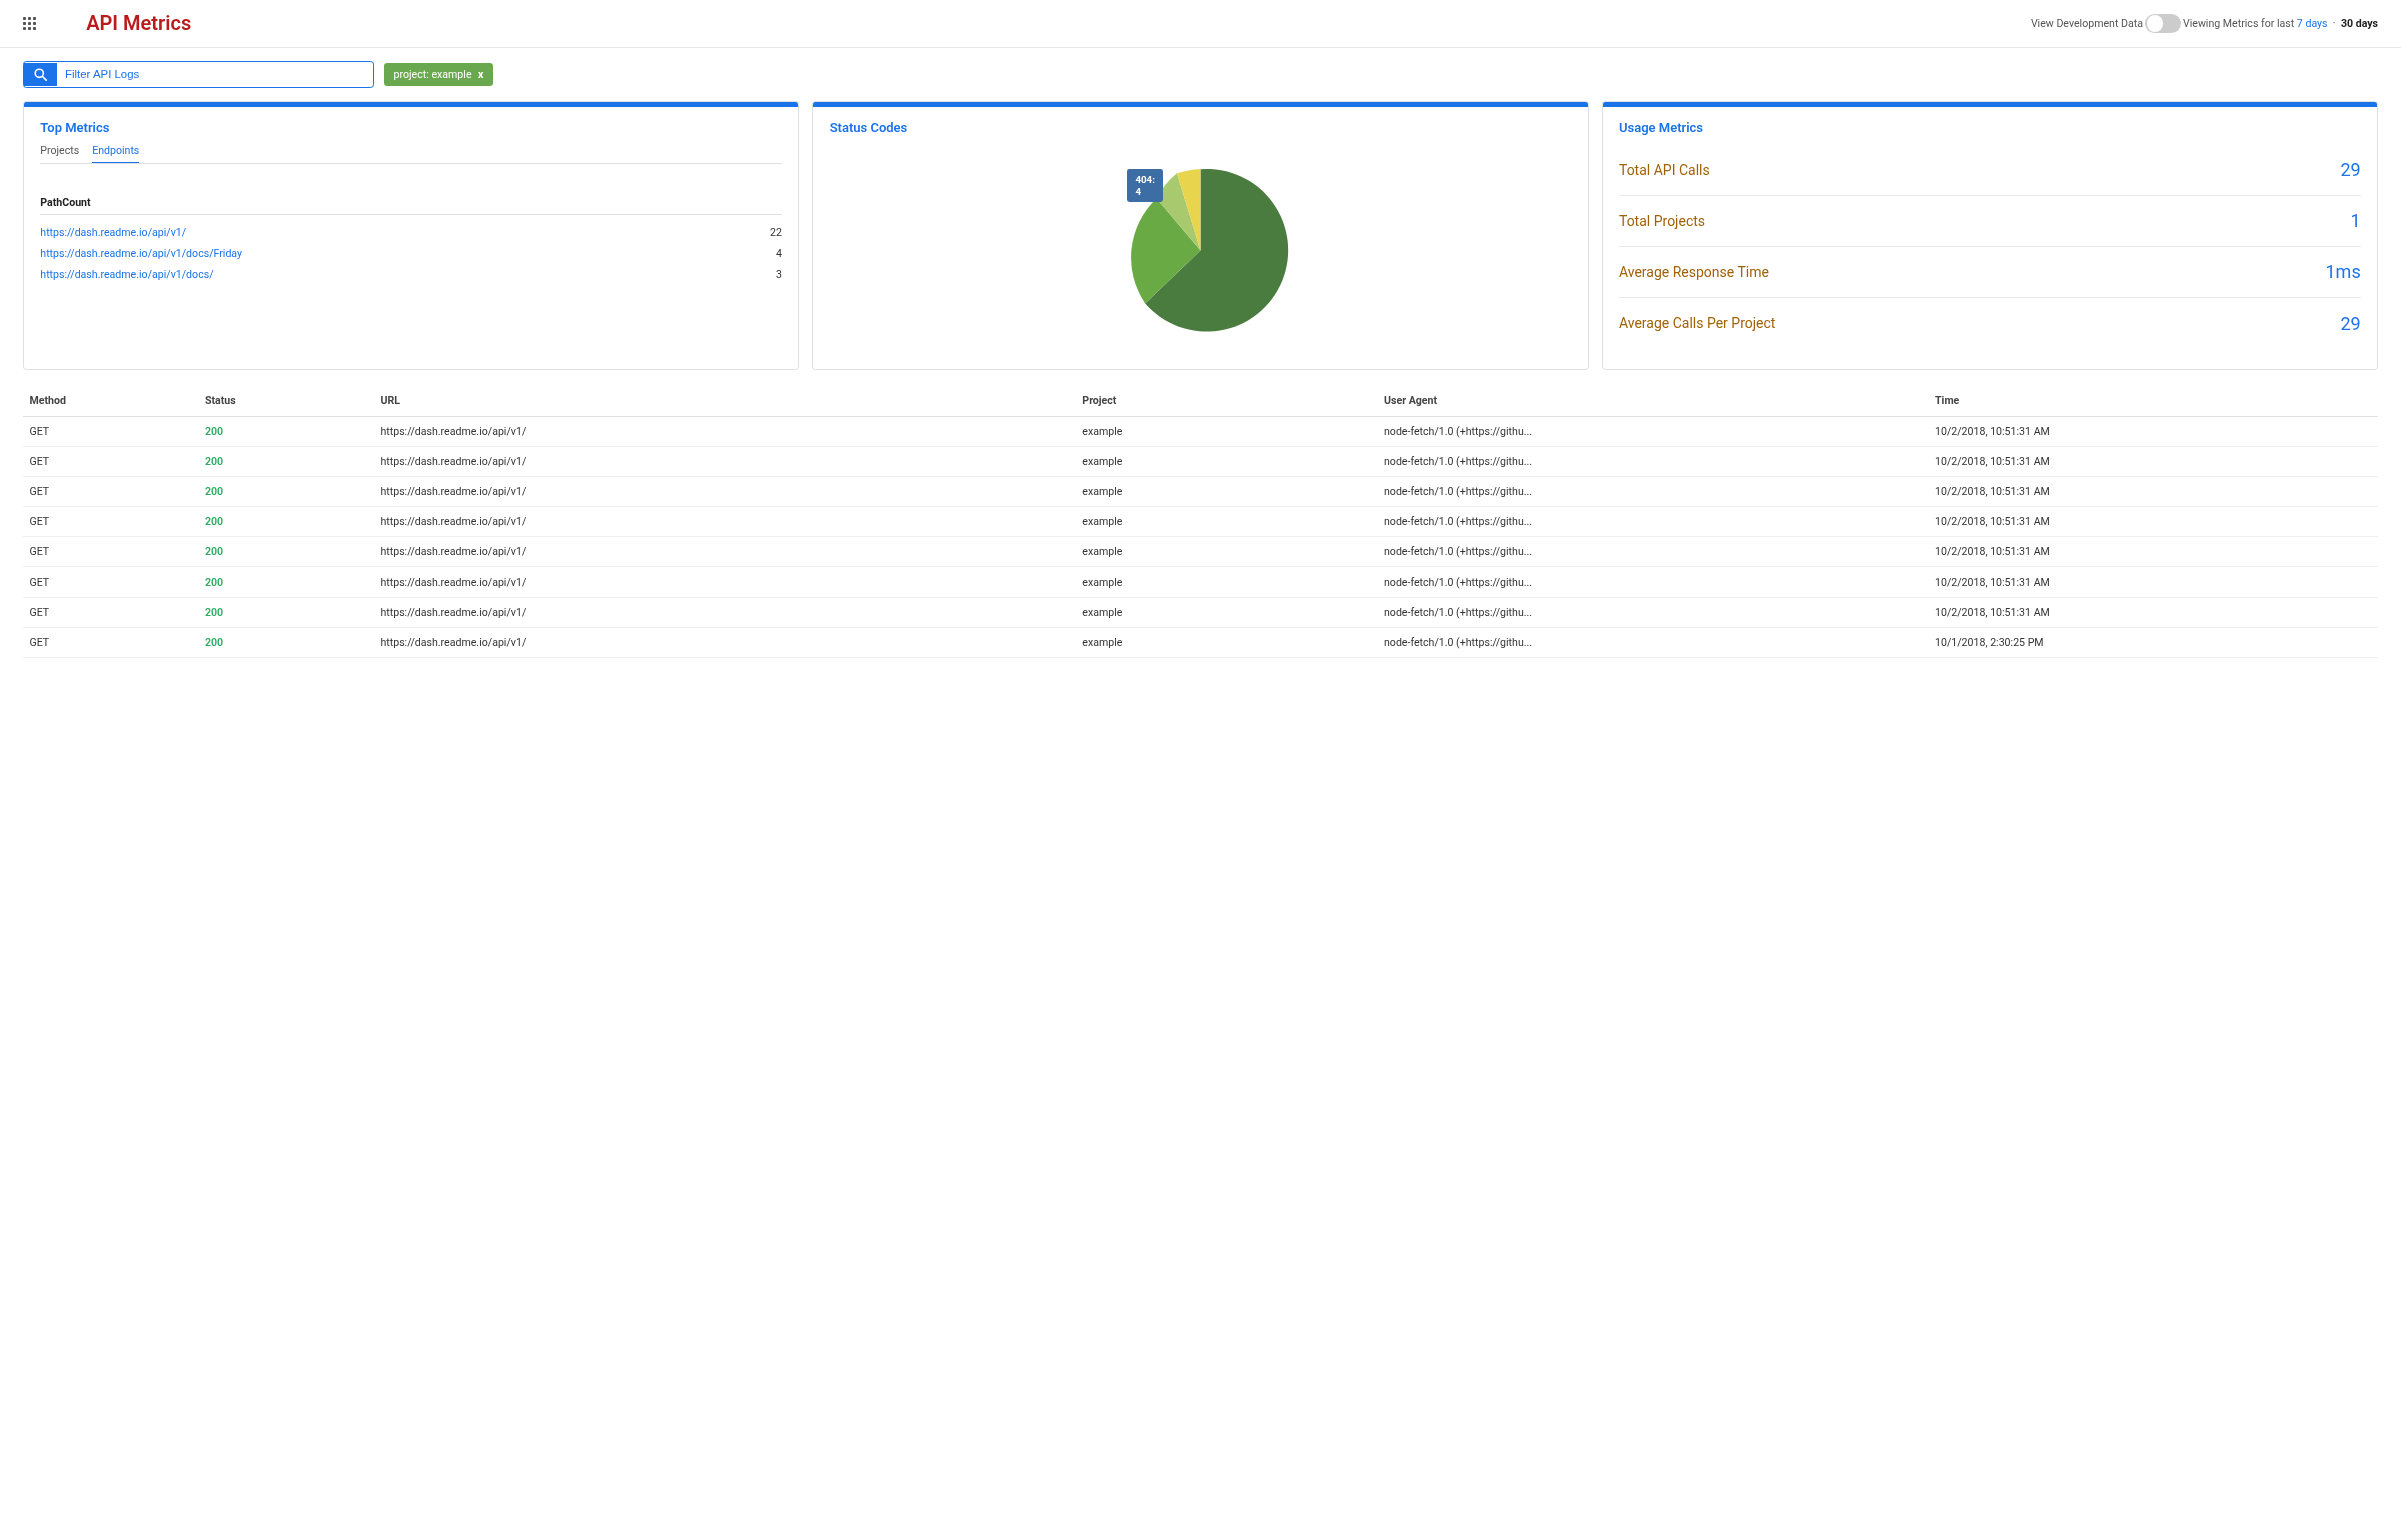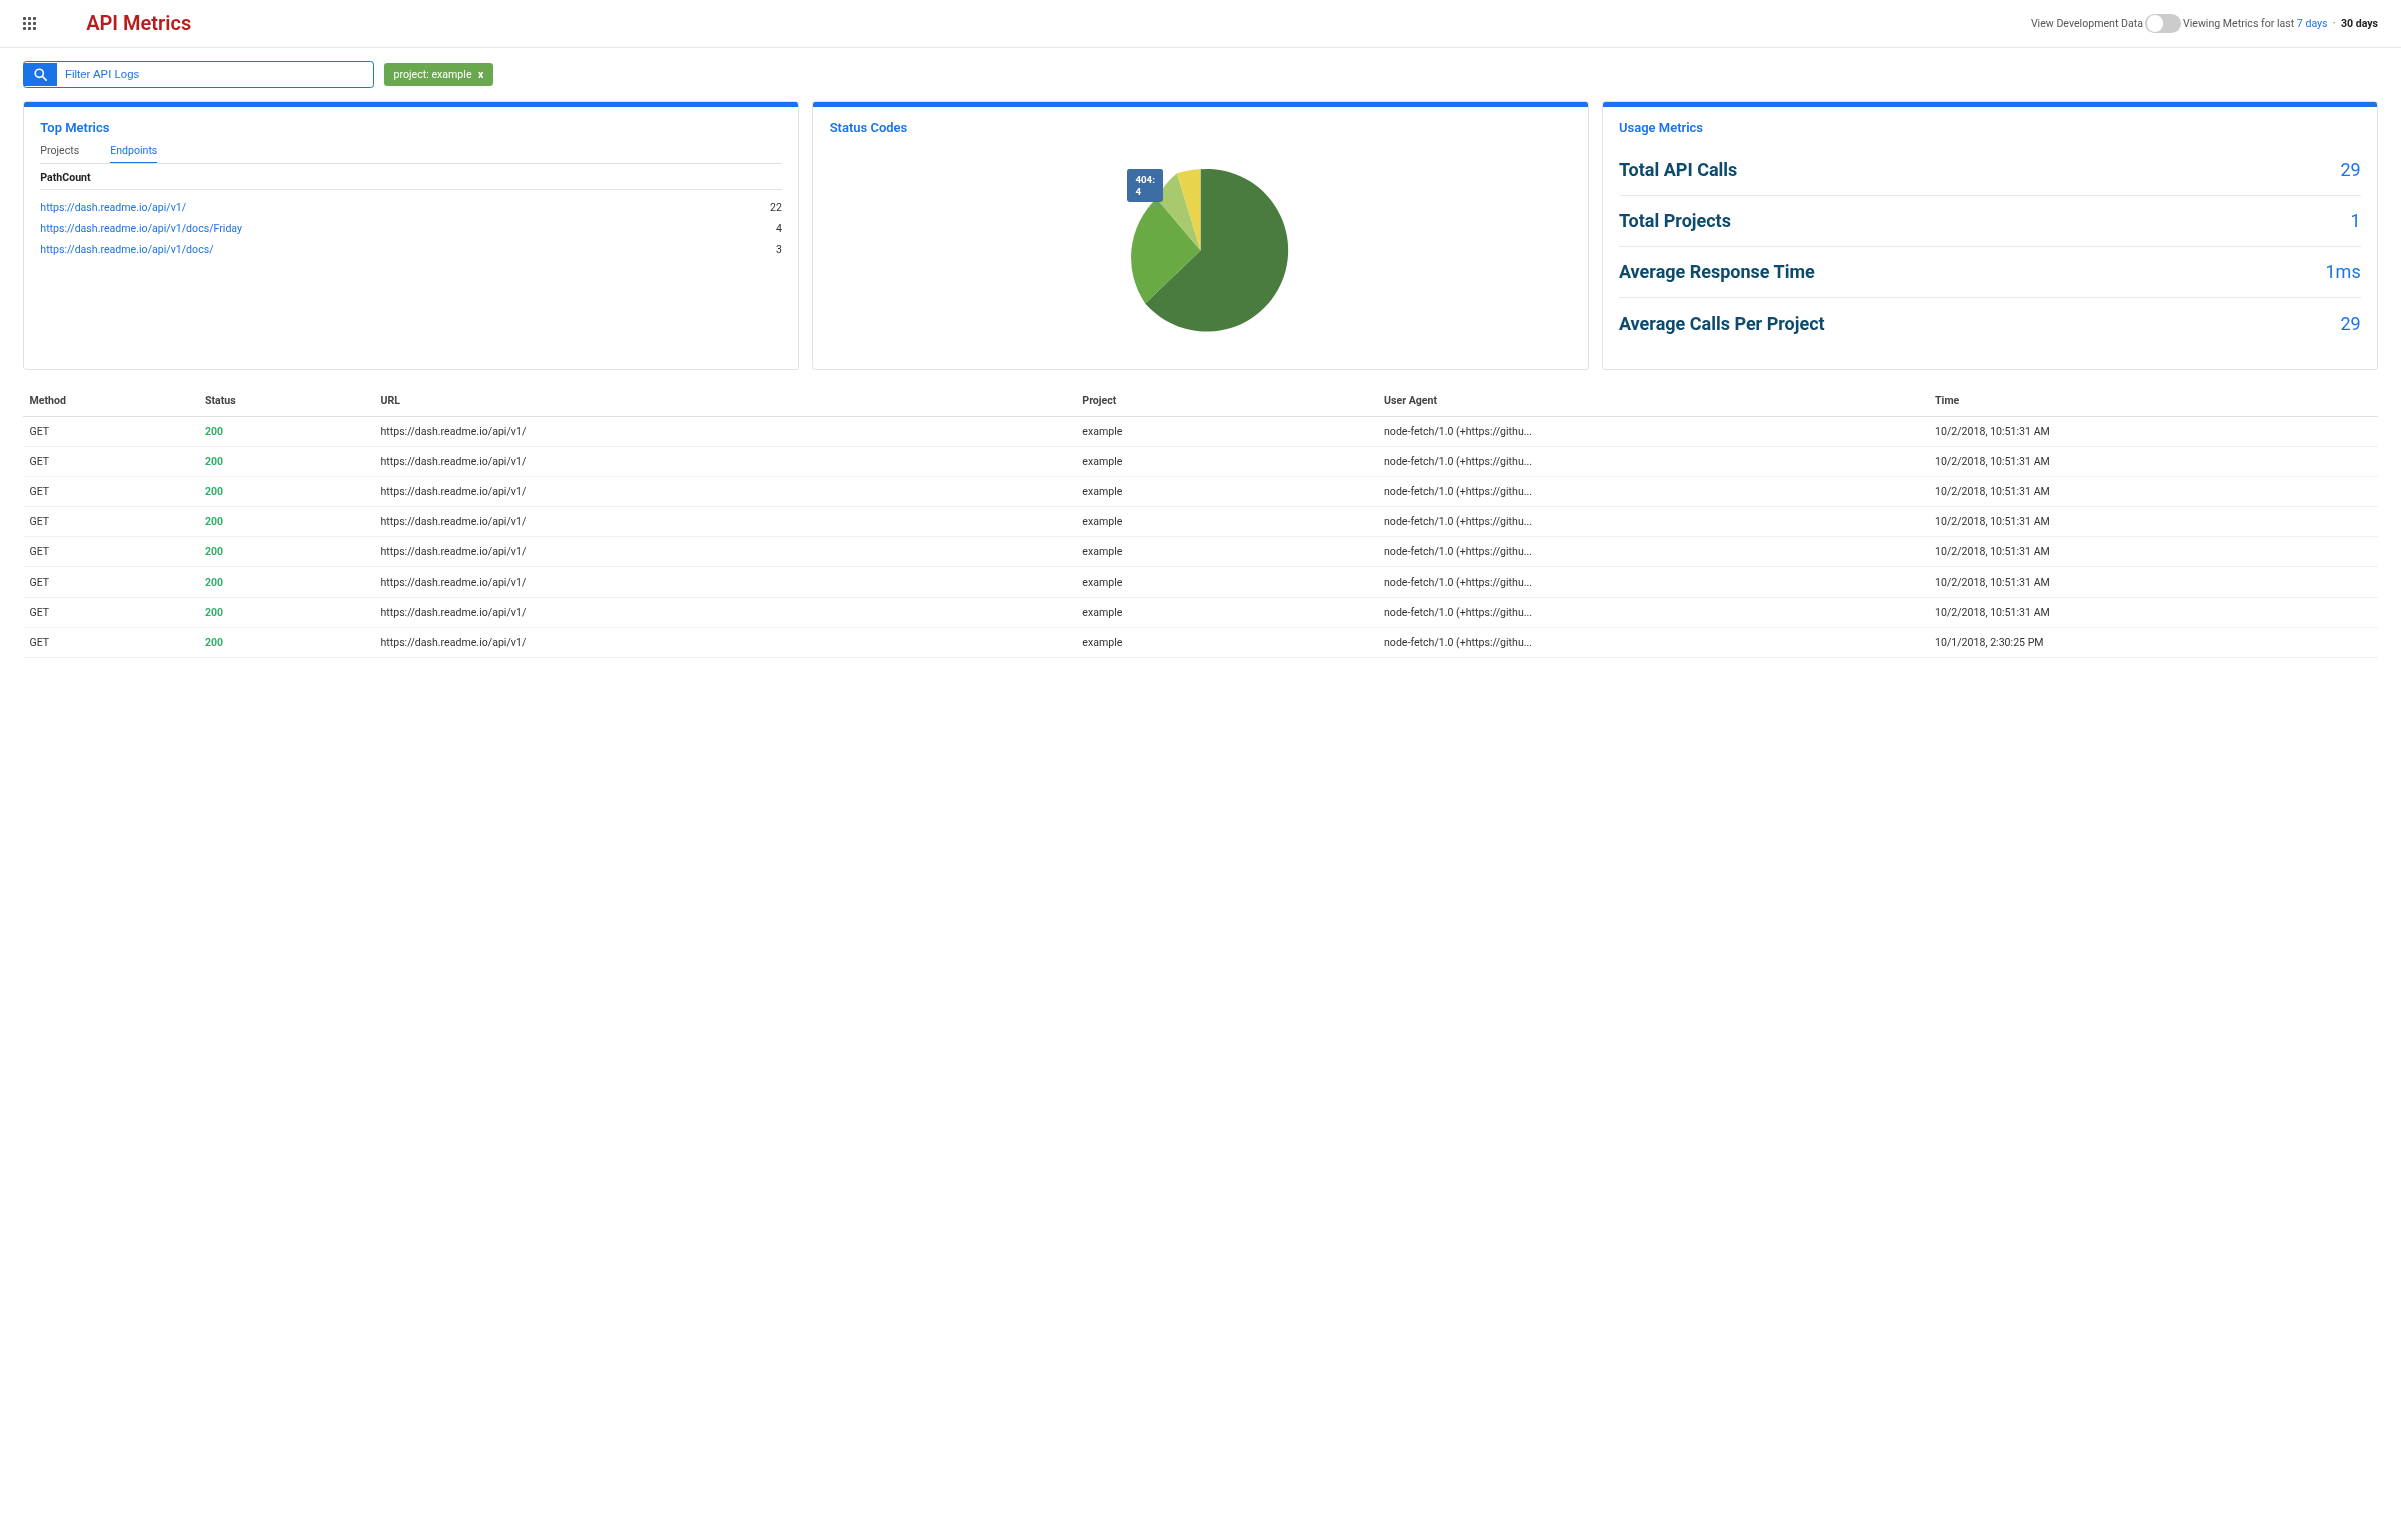--- a/index.html
+++ b/index.html
@@ -137,23 +137,23 @@
     .card-title {
       font-size: 13px;
       font-weight: 600;
       color: #1a73e8;
       margin-bottom: 9.8px;
     }
 
     
     .card-tabs {
       display: flex;
-      gap: 31px;
+      gap: 13px;
       border-bottom: 0.8px solid #e0e0e0;
-      margin-bottom: 2px;
+      margin-bottom: 27px;
     }
     .card-tab {
       font-size: 10.6px;
       color: #555;
       padding-bottom: 4.9px;
       cursor: pointer;
       border-bottom: 1.6px solid transparent;
     }
     .card-tab.active {
       color: #1a73e8;
@@ -214,23 +214,23 @@
     
     .usage-metric-row {
       display: flex;
       justify-content: space-between;
       align-items: center;
       padding: 14.6px 0;
       border-bottom: 0.8px solid #e8e8e8;
     }
     .usage-metric-row:last-child { border-bottom: none; }
     .usage-metric-label {
-      font-size: 18px;
-      font-weight: 700;
-      color: #0c4a6e;
+      font-size: 14px;
+      font-weight: 400;
+      color: #a16207;
     }
     .usage-metric-value {
       font-size: 18px;
       font-weight: 400;
       color: #1a73e8;
     }
 
     
     .logs-table-wrapper {
       padding: 0 23px;

